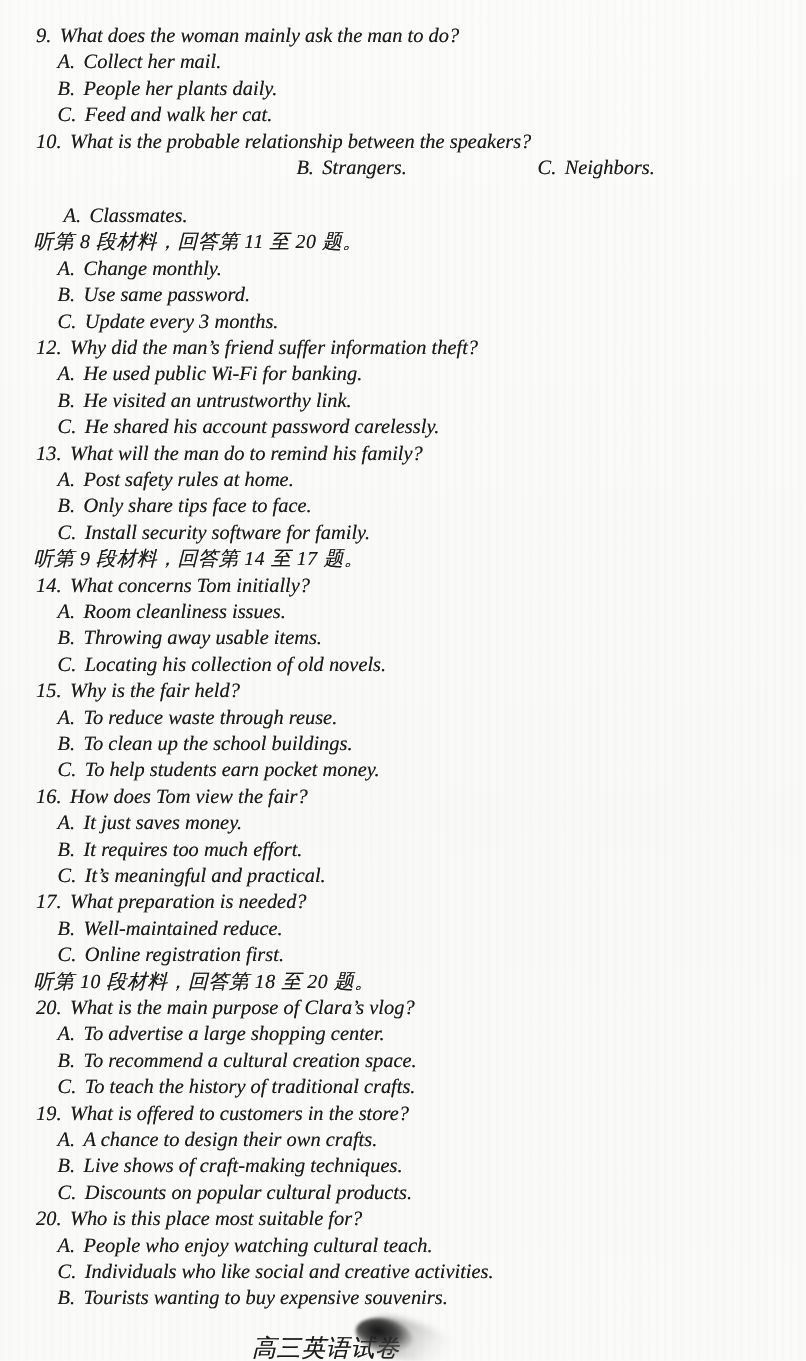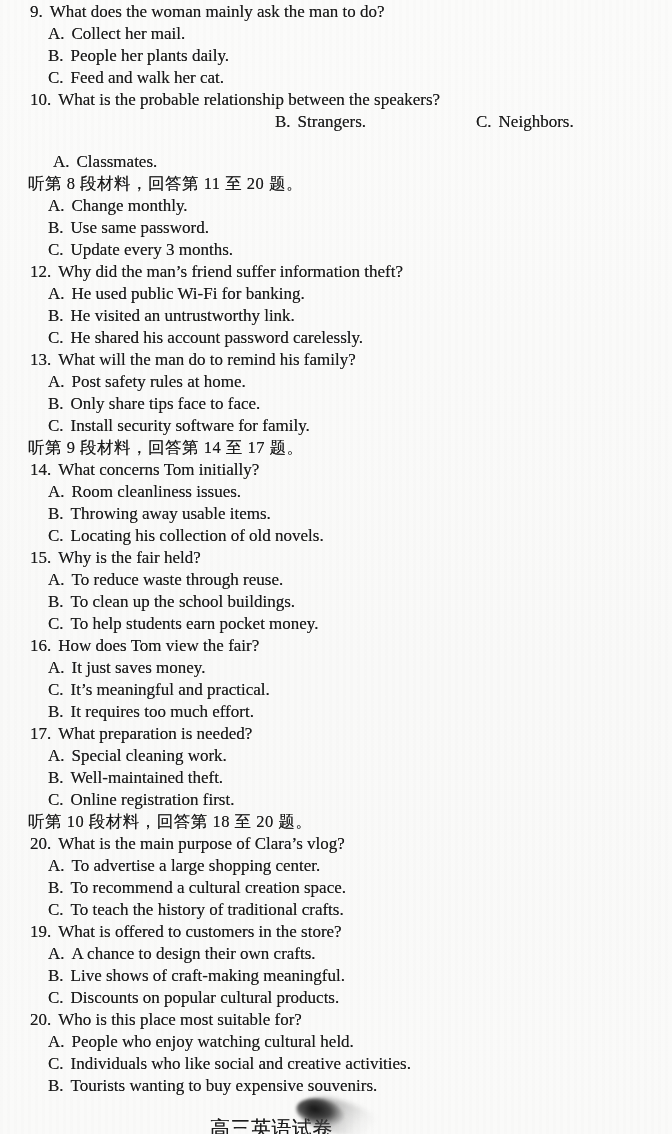--- a/index.html
+++ b/index.html
@@ -13,23 +13,24 @@
       repeating-linear-gradient(90deg, rgba(0,0,0,0.008) 0 3px, rgba(255,255,255,0) 3px 7px),
       linear-gradient(180deg, #fbfbfa 0%, #f9f9f8 60%, #fafaf9 100%);
     overflow: hidden;
     font-family: "Liberation Serif", "DejaVu Serif", serif;
     color: #1b1b1b;
   }
   .paper {
     position: relative;
     width: 672px;
     height: 1098px;
-    padding-top: 1px;
+    padding-top: 19px;
     box-sizing: border-box;
     text-shadow: 0 0 0.5px rgba(27,27,27,0.65);
+    font-style: italic;
   }
   .line {
     line-height: 22px;
     font-size: 17px;
     white-space: nowrap;
   }
   .q-line { padding-left: 30px; }
   .q-num { margin-right: 7px; }
   .opt-line { padding-left: 48px; }
   .opt-label { margin-right: 7px; }
@@ -37,21 +38,21 @@
     padding-left: 28px;
     font-size: 16.5px;
     letter-spacing: 0.5px;
   }
   .opt-inline {
     padding-left: 53px;
     display: flex;
   }
   .opt-inline .cell { flex: 0 0 auto; }
   .opt-inline .cell-0 { width: 194px; margin-top: 40px; }
-  .opt-inline .cell-1 { width: 201px; margin-left: 28px; }
+  .opt-inline .cell-1 { width: 201px; }
   .footer {
     position: relative;
     margin-top: 16px;
     height: 30px;
   }
   .footer-text {
     display: inline-block;
     margin-left: 210px;
     font-size: 20px;
     line-height: 30px;
@@ -112,37 +113,36 @@
       <div class="line q-line"><span class="q-num">14.</span><span class="q-text">What concerns Tom initially?</span></div>
       <div class="line opt-line"><span class="opt-label">A.</span><span class="opt-text">Room cleanliness issues.</span></div>
       <div class="line opt-line"><span class="opt-label">B.</span><span class="opt-text">Throwing away usable items.</span></div>
       <div class="line opt-line"><span class="opt-label">C.</span><span class="opt-text">Locating his collection of old novels.</span></div>
       <div class="line q-line"><span class="q-num">15.</span><span class="q-text">Why is the fair held?</span></div>
       <div class="line opt-line"><span class="opt-label">A.</span><span class="opt-text">To reduce waste through reuse.</span></div>
       <div class="line opt-line"><span class="opt-label">B.</span><span class="opt-text">To clean up the school buildings.</span></div>
       <div class="line opt-line"><span class="opt-label">C.</span><span class="opt-text">To help students earn pocket money.</span></div>
       <div class="line q-line"><span class="q-num">16.</span><span class="q-text">How does Tom view the fair?</span></div>
       <div class="line opt-line"><span class="opt-label">A.</span><span class="opt-text">It just saves money.</span></div>
+      <div class="line opt-line"><span class="opt-label">B.</span><span class="opt-text">It requires too much effort.</span></div>
       <div class="line opt-line"><span class="opt-label">C.</span><span class="opt-text">It’s meaningful and practical.</span></div>
-      <div class="line opt-line"><span class="opt-label">B.</span><span class="opt-text">It requires too much effort.</span></div>
       <div class="line q-line"><span class="q-num">17.</span><span class="q-text">What preparation is needed?</span></div>
-      <div class="line opt-line"><span class="opt-label">A.</span><span class="opt-text">Special cleaning work.</span></div>
-      <div class="line opt-line"><span class="opt-label">B.</span><span class="opt-text">Well-maintained theft.</span></div>
+      <div class="line opt-line"><span class="opt-label">B.</span><span class="opt-text">Well-maintained reduce.</span></div>
       <div class="line opt-line"><span class="opt-label">C.</span><span class="opt-text">Online registration first.</span></div>
       <div class="line cn-header">听第 10 段材料，回答第 18 至 20 题。</div>
       <div class="line q-line"><span class="q-num">20.</span><span class="q-text">What is the main purpose of Clara’s vlog?</span></div>
       <div class="line opt-line"><span class="opt-label">A.</span><span class="opt-text">To advertise a large shopping center.</span></div>
       <div class="line opt-line"><span class="opt-label">B.</span><span class="opt-text">To recommend a cultural creation space.</span></div>
       <div class="line opt-line"><span class="opt-label">C.</span><span class="opt-text">To teach the history of traditional crafts.</span></div>
       <div class="line q-line"><span class="q-num">19.</span><span class="q-text">What is offered to customers in the store?</span></div>
       <div class="line opt-line"><span class="opt-label">A.</span><span class="opt-text">A chance to design their own crafts.</span></div>
-      <div class="line opt-line"><span class="opt-label">B.</span><span class="opt-text">Live shows of craft-making meaningful.</span></div>
+      <div class="line opt-line"><span class="opt-label">B.</span><span class="opt-text">Live shows of craft-making techniques.</span></div>
       <div class="line opt-line"><span class="opt-label">C.</span><span class="opt-text">Discounts on popular cultural products.</span></div>
       <div class="line q-line"><span class="q-num">20.</span><span class="q-text">Who is this place most suitable for?</span></div>
-      <div class="line opt-line"><span class="opt-label">A.</span><span class="opt-text">People who enjoy watching cultural held.</span></div>
+      <div class="line opt-line"><span class="opt-label">A.</span><span class="opt-text">People who enjoy watching cultural teach.</span></div>
       <div class="line opt-line"><span class="opt-label">C.</span><span class="opt-text">Individuals who like social and creative activities.</span></div>
       <div class="line opt-line"><span class="opt-label">B.</span><span class="opt-text">Tourists wanting to buy expensive souvenirs.</span></div>
     </div>
   <div class="footer">
     <span class="footer-text">高三英语试卷</span>
   </div>
   <span class="smudge smudge-tail"></span>
   <span class="smudge smudge-core"></span>
 </div>
 

